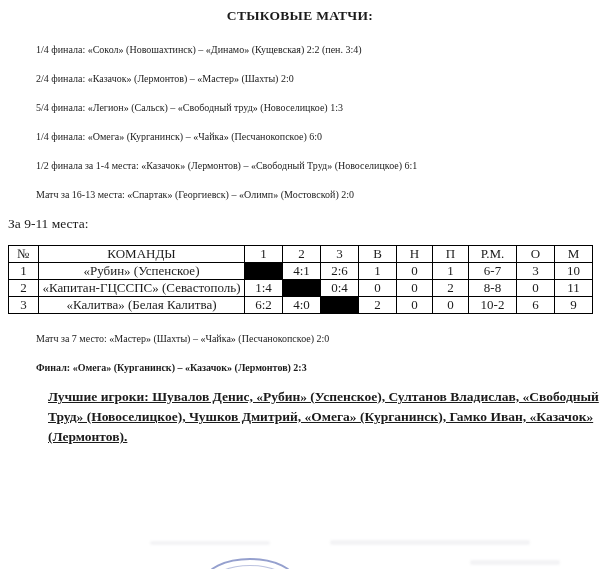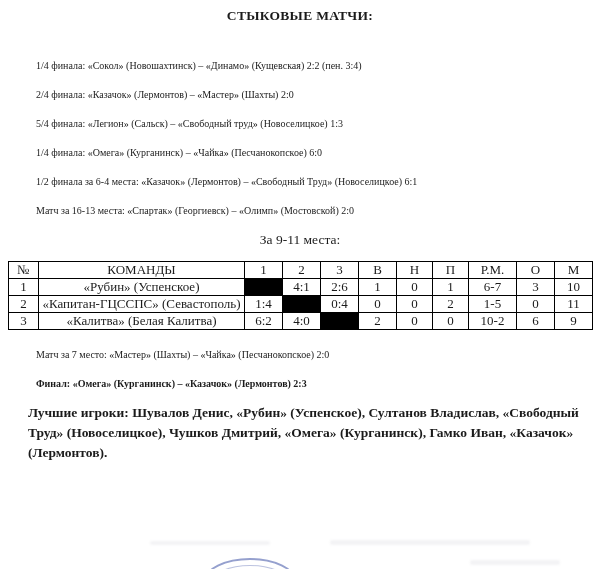--- a/index.html
+++ b/index.html
@@ -11,32 +11,32 @@
     font-family:"Liberation Serif","DejaVu Serif",serif;
     color:#1b1b1b;
     box-sizing:border-box;
     padding:6px 8px 0 8px;
   }
   .title{
     text-align:center;
     font-weight:bold;
     font-size:13.5px;
     line-height:20px;
-    margin:0 0 30px 0;
+    margin:0 0 14px 0;
     letter-spacing:.3px;
   }
   p.line{
     margin:0 0 9px 28px;
     font-size:10px;
     line-height:20px;
     white-space:nowrap;
   }
   p.line.bold{font-weight:bold;}
   .subheading{
-    text-align:center;
+    text-align:left;
     font-size:13.5px;
     line-height:20px;
     margin:0 0 11px 0;
   }
   table.results{
     border-collapse:collapse;
     table-layout:fixed;
     width:584px;
     margin:0 0 15px 0;
   }
@@ -46,24 +46,25 @@
     font-weight:normal;
     text-align:center;
     height:16px;
     padding:0 1px;
     overflow:hidden;
     white-space:nowrap;
     line-height:16px;
   }
   td.blk{background:#000;}
   .best{
-    margin:0 0 0 20px;
+    margin:0 0 0 40px;
     font-weight:bold;
     font-size:13.5px;
     line-height:20px;
+    text-decoration:underline;
   }
   .best div{white-space:nowrap;}
   .stamp{
     position:absolute;
     left:204px;top:558px;
     width:88px;height:42px;
     border:2px solid rgba(62,82,165,.55);
     border-radius:50%;
     filter:blur(.4px);
   }
@@ -87,21 +88,21 @@
 <body>
 
 <div class="page">
 
   <p class="title">СТЫКОВЫЕ МАТЧИ:</p>
 
   <p class="line">1/4 финала: «Сокол» (Новошахтинск) – «Динамо» (Кущевская) 2:2 (пен. 3:4)</p>
   <p class="line">2/4 финала: «Казачок» (Лермонтов) – «Мастер» (Шахты) 2:0</p>
   <p class="line">5/4 финала: «Легион» (Сальск) – «Свободный труд» (Новоселицкое) 1:3</p>
   <p class="line">1/4 финала: «Омега» (Курганинск) – «Чайка» (Песчанокопское) 6:0</p>
-  <p class="line">1/2 финала за 6-4 места: «Казачок» (Лермонтов) – «Свободный Труд» (Новоселицкое) 6:1</p>
+  <p class="line">1/2 финала за 1-4 места: «Казачок» (Лермонтов) – «Свободный Труд» (Новоселицкое) 6:1</p>
   <p class="line">Матч за 16-13 места: «Спартак» (Георгиевск) – «Олимп» (Мостовской) 2:0</p>
 
   <p class="subheading">За 9-11 места:</p>
 
   <table class="results">
     <colgroup>
       <col style="width:30px">
         <col style="width:206px">
       <col style="width:38px">
         <col style="width:38px">
@@ -144,21 +145,21 @@
       </tr>
       <tr>
         <td>2</td>
         <td>«Капитан-ГЦССПС» (Севастополь)</td>
         <td>1:4</td>
         <td class="blk"></td>
         <td>0:4</td>
         <td>0</td>
         <td>0</td>
         <td>2</td>
-        <td>1-5</td>
+        <td>8-8</td>
         <td>0</td>
         <td>11</td>
       </tr>
       <tr>
         <td>3</td>
         <td>«Калитва» (Белая Калитва)</td>
         <td>6:2</td>
         <td>4:0</td>
         <td class="blk"></td>
         <td>2</td>

